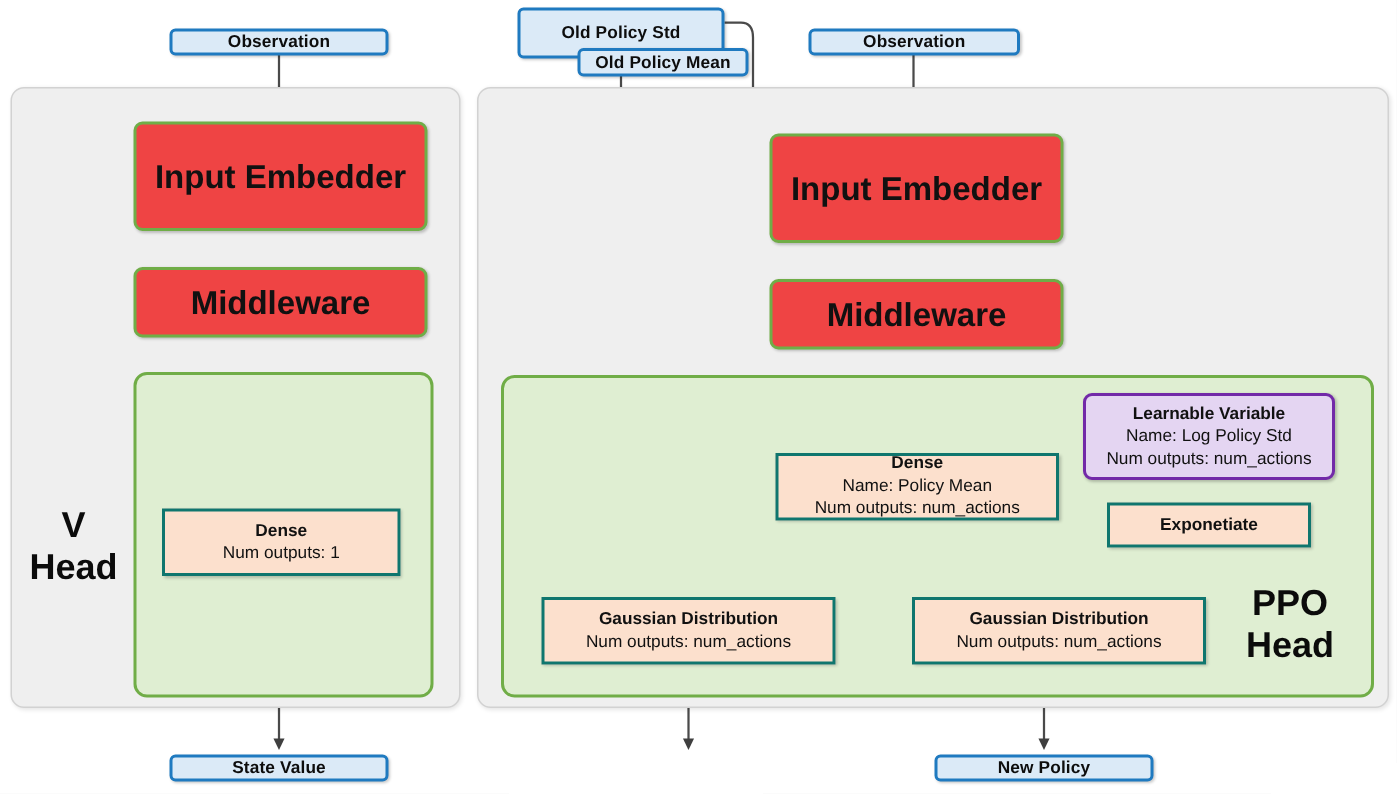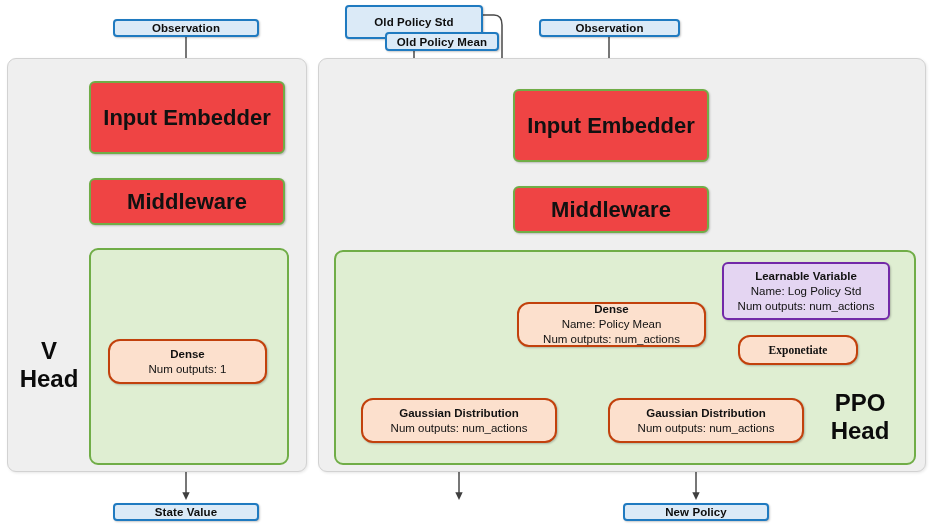--- a/index.html
+++ b/index.html
@@ -14,21 +14,21 @@
   .node{position:absolute;box-sizing:border-box;display:flex;flex-direction:column;
         align-items:center;justify-content:center;text-align:center;border-radius:5px;
         box-shadow:1px 1px 2px rgba(0,0,0,.22);}
 
   .io{background:#dbeaf7;border:2px solid #1f7ac0;border-radius:4px;
       font-size:11.5px;font-weight:bold;color:#0d0d0d;letter-spacing:.1px;}
 
   .greenbox{background:#ef4444;border:2px solid #70ad47;border-radius:6px;
             font-size:22px;font-weight:bold;color:#111;}
 
-  .orange{background:#fce0cd;border:2px solid #c2410c;border-radius:12px;color:#111;align-items:center;}
+  .orange{background:#fce0cd;border:2px solid #0f766e;border-radius:0;color:#111;align-items:center;}
   .orange .ttl{font-size:11.5px;font-weight:bold;line-height:15px;}
   .orange .sub{font-size:11.5px;font-weight:normal;line-height:15px;}
 
   .purple{background:#e4d5f2;border:2px solid #7229a8;border-radius:6px;color:#111;}
   .purple .ttl{font-size:11.5px;font-weight:bold;line-height:15px;text-align:center;}
   .purple .sub{font-size:11.5px;font-weight:normal;line-height:15px;}
 
   .headlabel{position:absolute;text-align:center;font-size:24px;font-weight:bold;color:#0b0b0b;
              line-height:28px;}
 </style>
@@ -132,21 +132,21 @@
     <span class="sub">Name: Policy Mean</span>
     <span class="sub">Num outputs: num_actions</span>
   </div>
 
   <div class="node purple" style="left:722px;top:262px;width:168px;height:58px;">
     <span class="ttl">Learnable Variable</span>
     <span class="sub">Name: Log Policy Std</span>
     <span class="sub">Num outputs: num_actions</span>
   </div>
 
-  <div class="node orange" style="left:738px;top:335px;width:120px;height:30px;font-family:Liberation Serif, serif;">
+  <div class="node orange" style="left:738px;top:335px;width:136px;height:30px;">
     <span class="ttl">Exponetiate</span>
   </div>
 
   <div class="node orange" style="left:361px;top:398px;width:196px;height:45px;">
     <span class="ttl">Gaussian Distribution</span>
     <span class="sub">Num outputs: num_actions</span>
   </div>
 
   <div class="node orange" style="left:608px;top:398px;width:196px;height:45px;">
     <span class="ttl">Gaussian Distribution</span>

